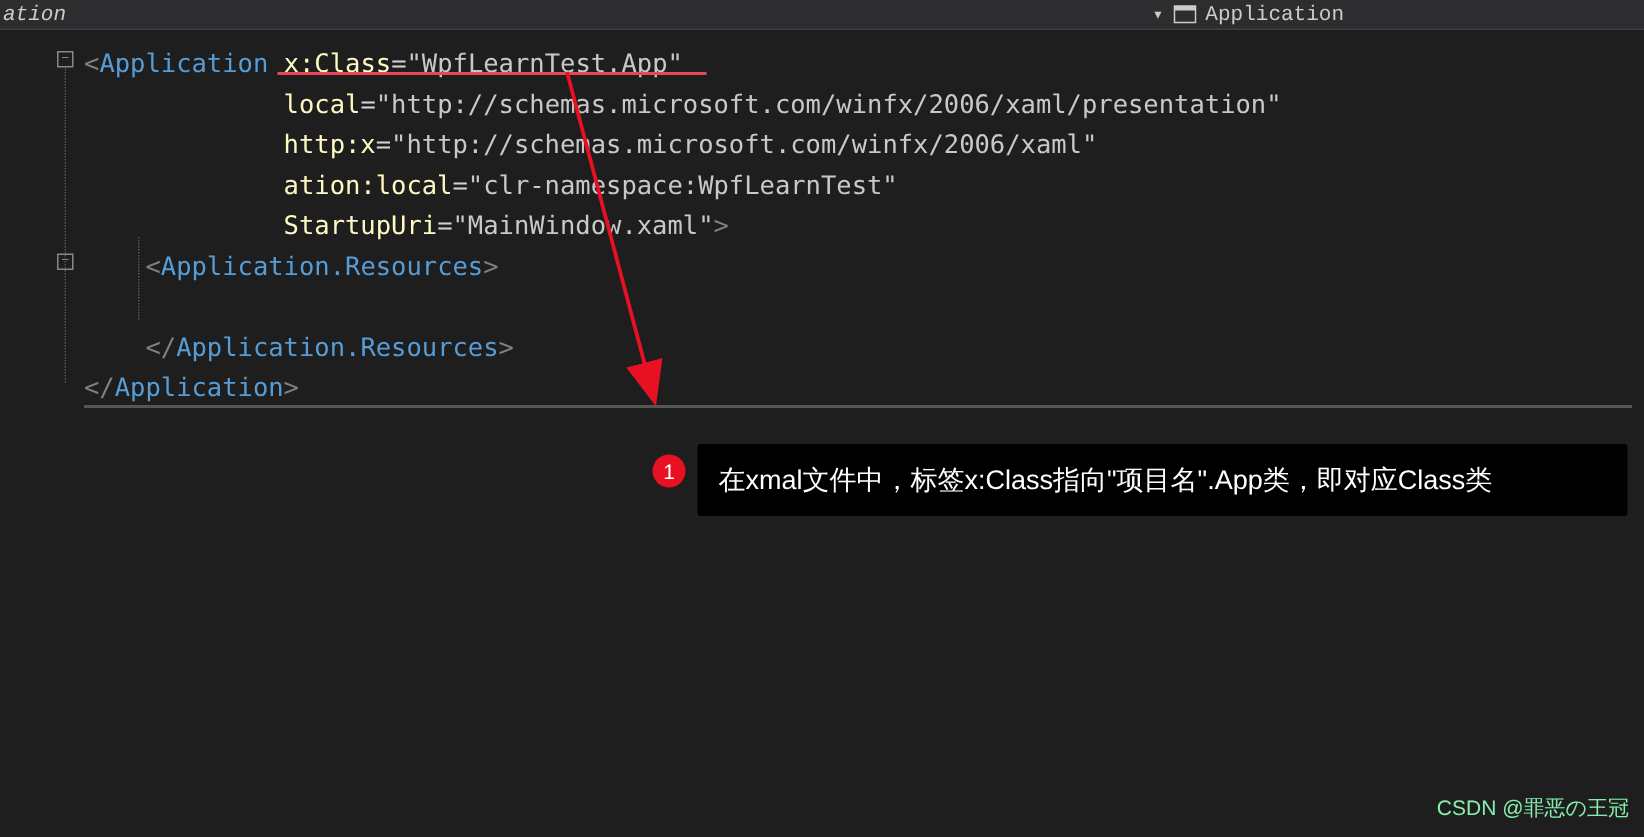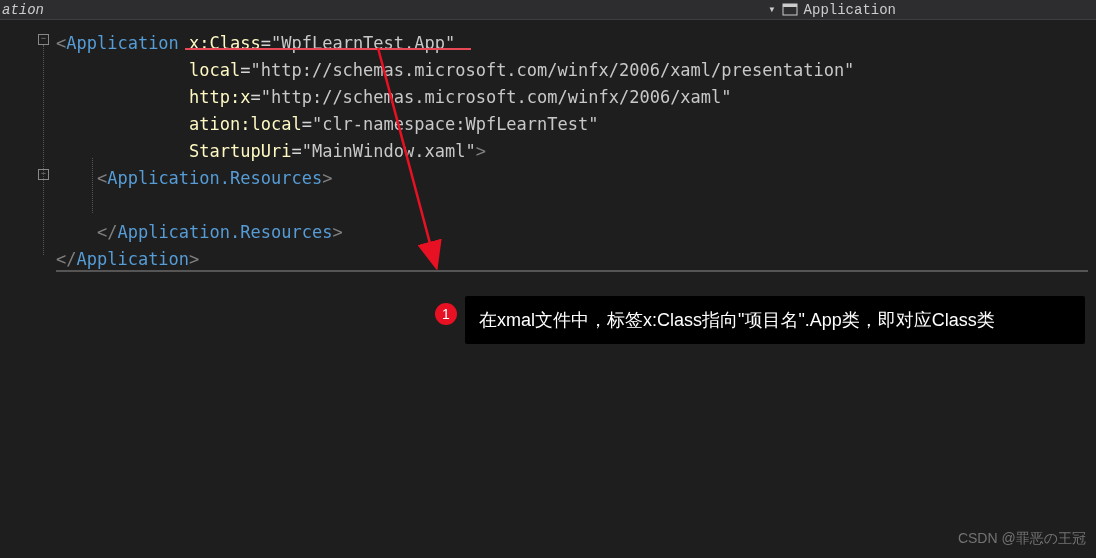--- a/index.html
+++ b/index.html
@@ -118,21 +118,21 @@
       color: #fff;
       font-size: 14px;
       line-height: 22px;
       text-align: center;
       font-family: Arial, sans-serif;
     }
     .watermark {
       position: absolute;
       right: 10px;
       bottom: 10px;
-      color: #737373;
+      color: #86efac;
       font-family: 'Microsoft YaHei', sans-serif;
       font-size: 14px;
     }
     .arrow-svg {
       position: absolute;
       pointer-events: none;
     }
     .struct-line {
       position: absolute;
       border-left: 1px dotted #555;

